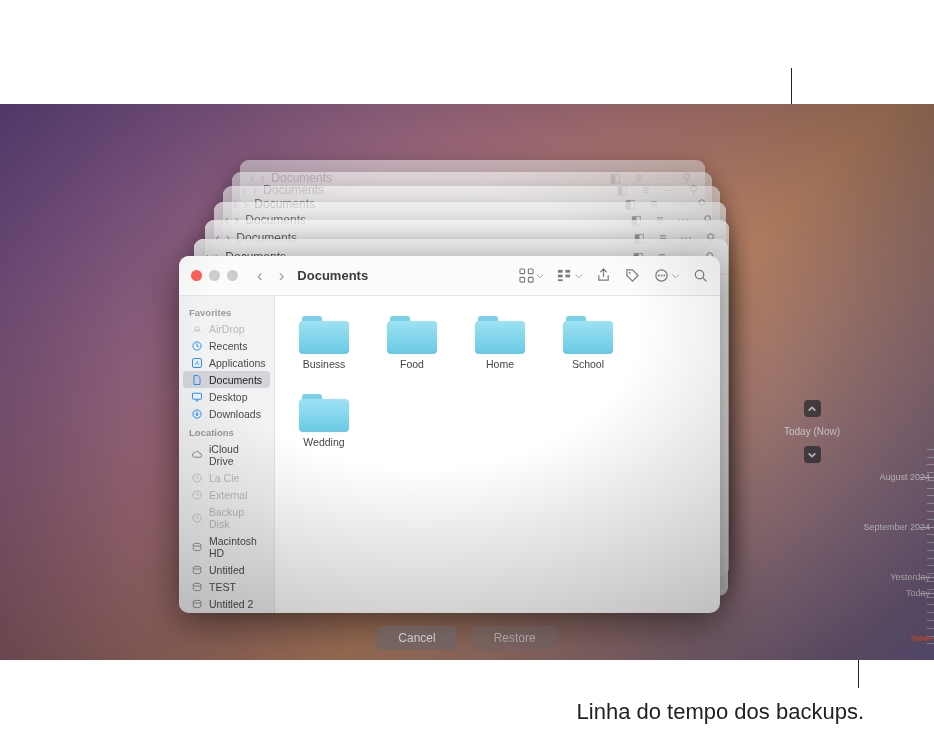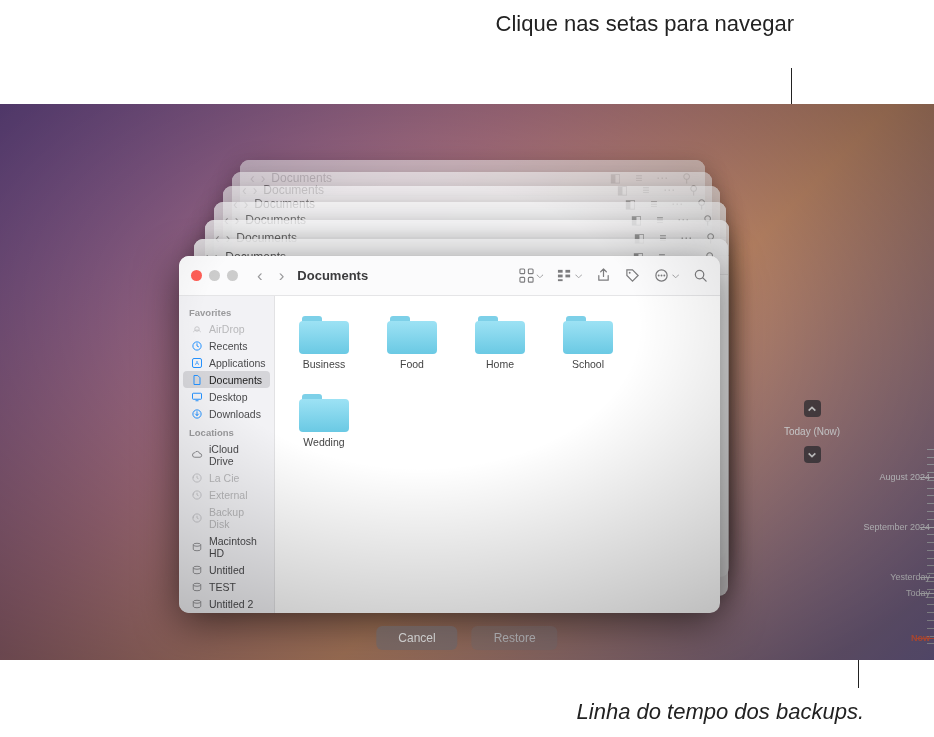--- a/index.html
+++ b/index.html
@@ -22,21 +22,20 @@
     color: #222;
     line-height: 1.3;
   }
   .annot-bottom {
     position: absolute;
     bottom: 12px;
     right: 70px;
     font-size: 22px;
     color: #222;
     text-align: left;
-    font-style: italic;
   }
   .leader-top {
     position: absolute;
     top: 68px;
     left: 791px;
     width: 1px;
     height: 332px;
     background: #222;
   }
   .leader-bottom {
@@ -227,21 +226,20 @@
     white-space:nowrap;
     transform: translateY(-50%);
   }
   .tick-label.now { color:#ff6a4a; font-weight:600; }
 
 </style>
 </head>
 <body>
 
 <div class="annot-top">
-  <div>Clique nas setas para navegar</div>
 </div>
 <div class="leader-top"></div>
 
 <div class="annot-bottom">Linha do tempo dos backups.</div>
 <div class="leader-bottom"></div>
 
 <div class="screen">
 
   <div class="stack-window" style="top:56px; left:240px; width:465px; opacity:0.55;">
     <div class="stack-toolbar">

